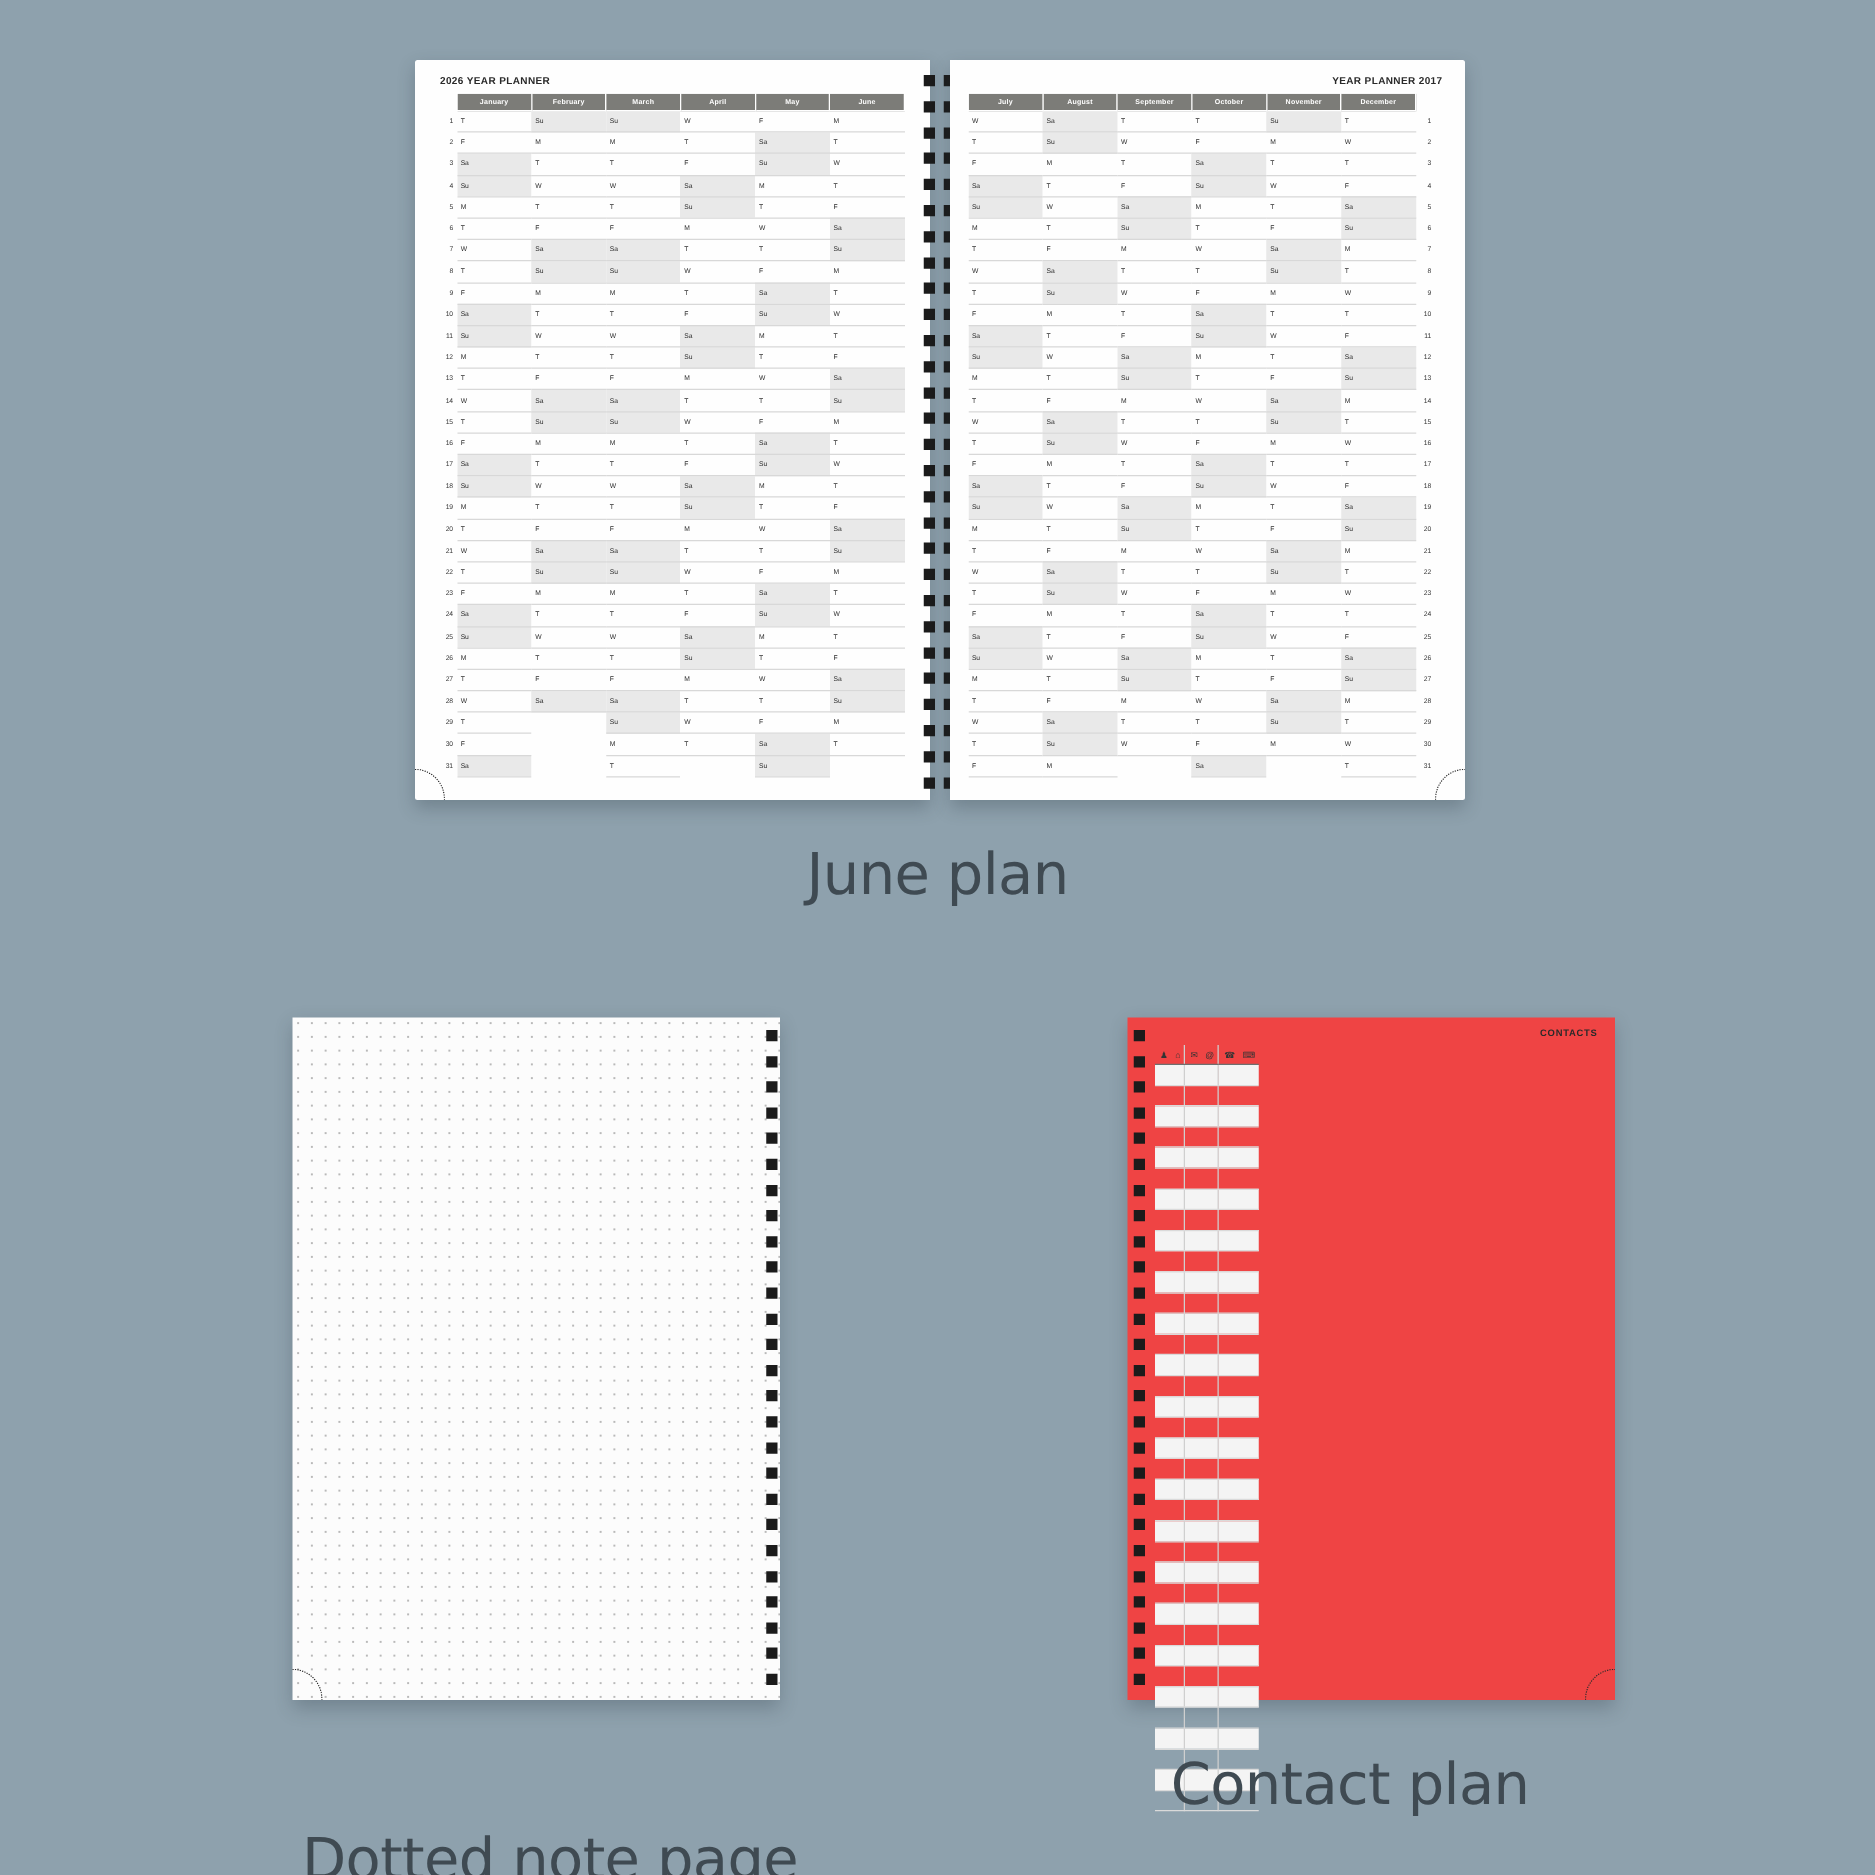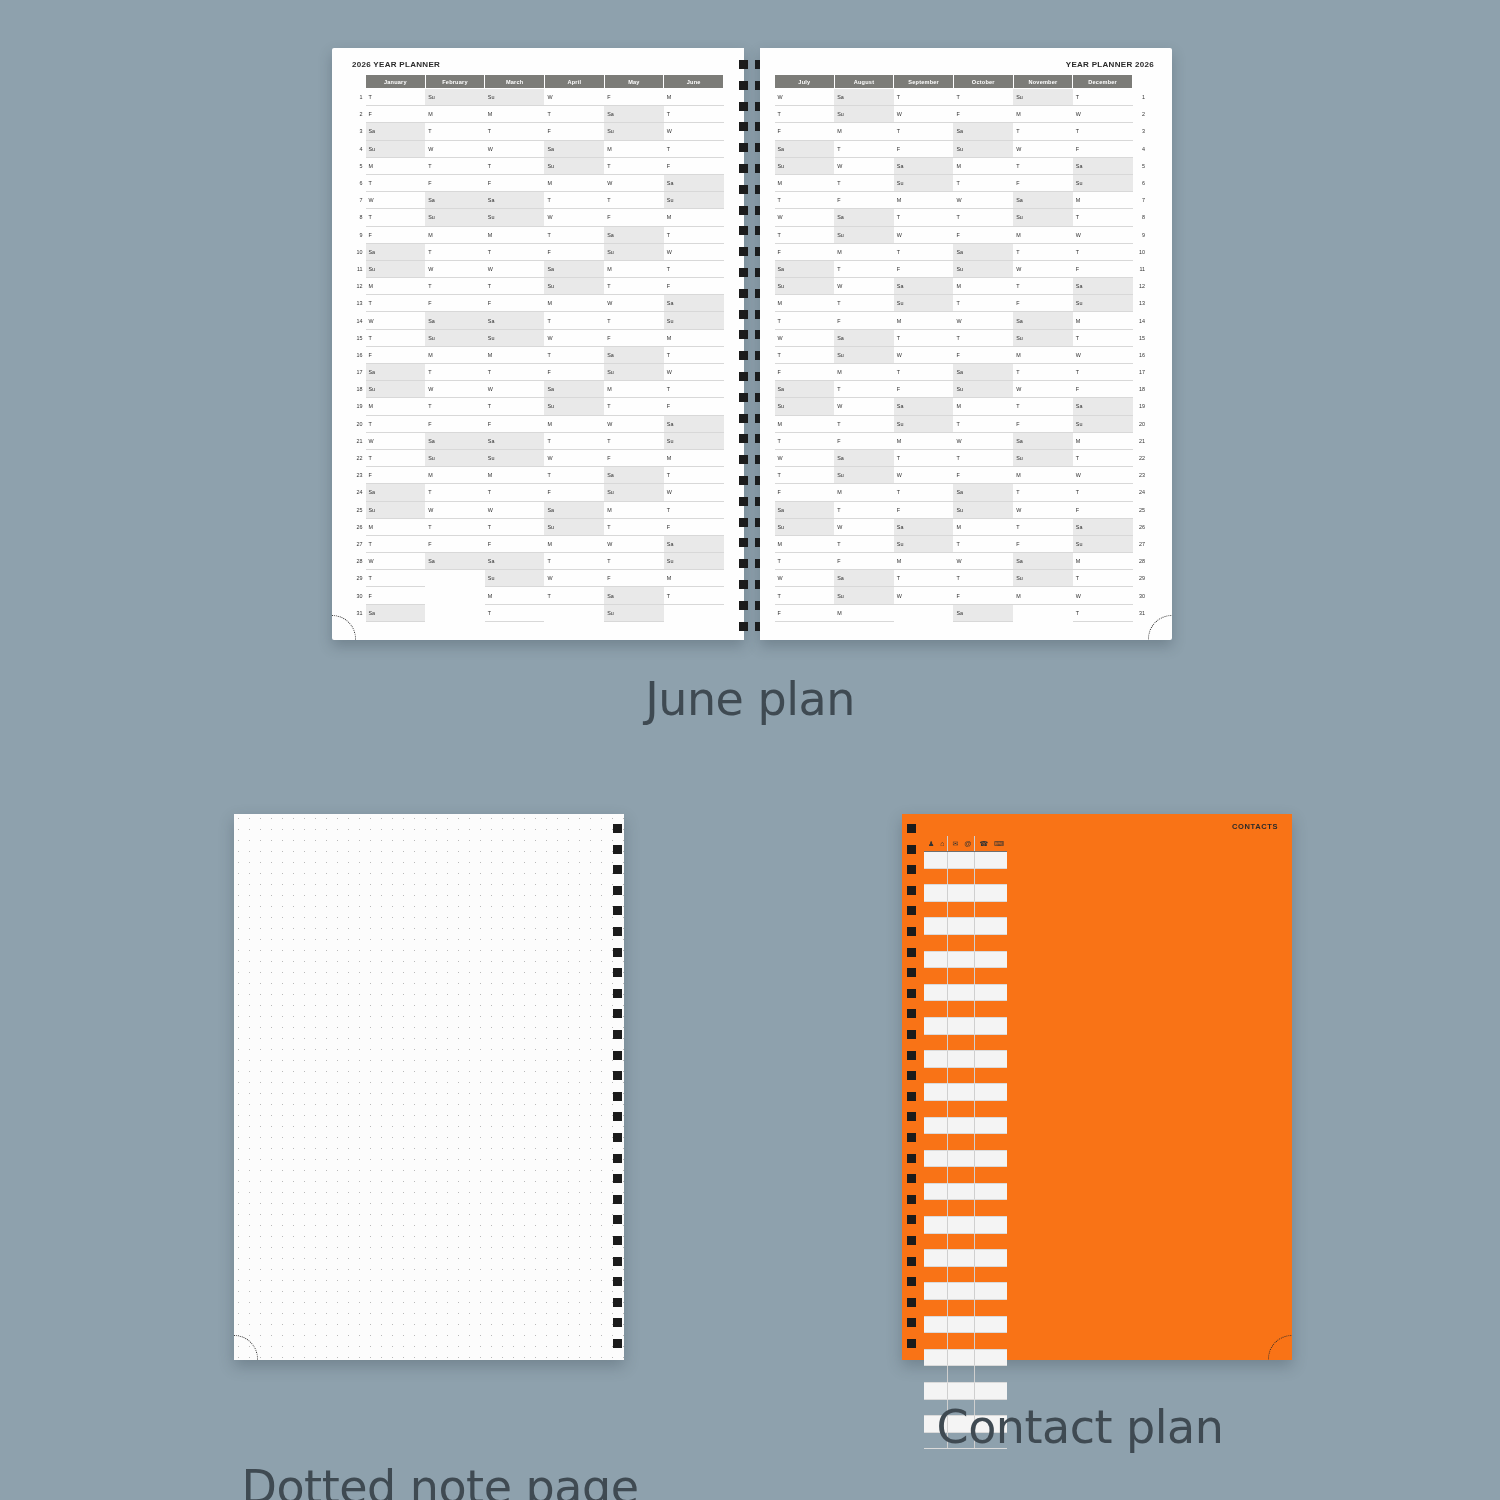--- a/index.html
+++ b/index.html
@@ -168,21 +168,21 @@
   #contacts-wrap {
     position: absolute;
     left: 902px;
     top: 814px;
     width: 390px;
     height: 546px;
   }
   #contacts-page {
     position: absolute;
     inset: 0;
-    background: #f97316;
+    background: #ef4444;
     box-shadow: 0 6px 14px rgba(40,55,65,0.28);
   }
   #contacts-spiral {
     position: absolute;
     left: 2px;
     top: 0;
     width: 16px;
     height: 546px;
   }
   #contacts-title {
@@ -582,21 +582,21 @@
       <i style="top: 448.8px;"></i>
       <i style="top: 469.6px;"></i>
       <i style="top: 490.4px;"></i>
       <i style="top: 511.2px;"></i>
       <i style="top: 532px;"></i>
       <i style="top: 552.8px;"></i>
       <i style="top: 573.6px;"></i>
     </div>
 
   <div class="page" id="page-right">
-    <div class="planner-head" id="head-right">YEAR PLANNER 2026</div>
+    <div class="planner-head" id="head-right">YEAR PLANNER 2017</div>
     <table class="yp" id="yp-right">
         <thead>
           <tr class="hdr">
             <th>July</th>
             <th>August</th>
             <th>September</th>
             <th>October</th>
             <th>November</th>
             <th>December</th>
             <th class="corner"></th>

